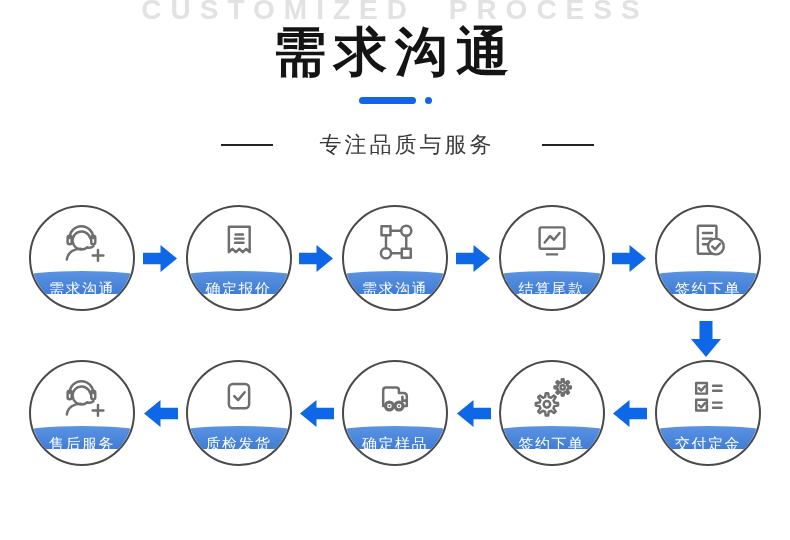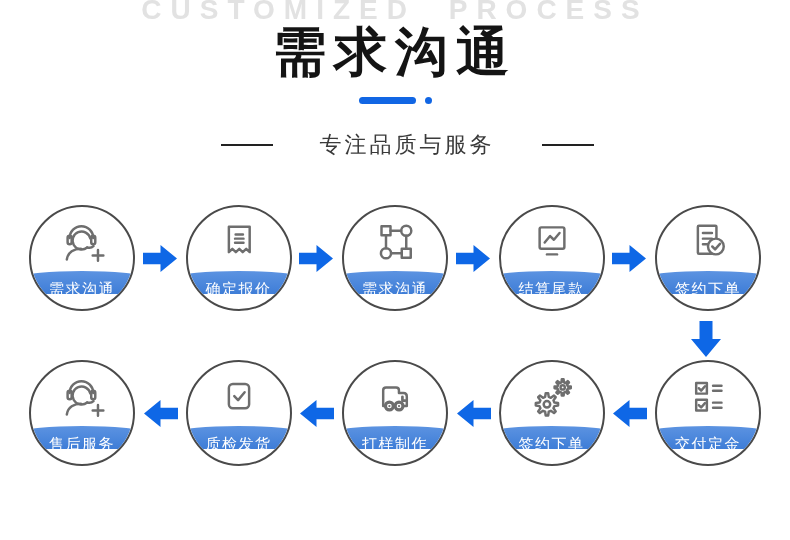--- a/index.html
+++ b/index.html
@@ -214,21 +214,21 @@
       <span class="icon">
           <svg viewBox="0 0 48 48" stroke-width="3.4">
    <path d="M13.5 32 V18 Q13.5 15.5 16 15.5 H25 Q27.5 15.5 27.5 18 V20.5 H31.5 Q34.5 20.5 34.5 23.5 V32 Z"></path>
    <path d="M30.6 23.8 v3.4 h2.6" stroke-width="2.4"></path>
    <circle cx="19" cy="32" r="3.5" fill="#fff" stroke-width="2.8"></circle>
    <circle cx="27.6" cy="32" r="3.5" fill="#fff" stroke-width="2.8"></circle>
    <circle cx="19" cy="32" r="1" fill="#6e6e6e" stroke="none"></circle>
    <circle cx="27.6" cy="32" r="1" fill="#6e6e6e" stroke="none"></circle>
           </svg>
         </span>
-      <div class="banner">打样制作</div>
+      <div class="banner">确定样品</div>
     </div>
   </div>
     <span class="arrow">
       <svg viewBox="0 0 35 29" width="35" height="29">
         <path d="M35 8.7 H17.5 V1 L1 14.5 L17.5 28 V20.3 H35 Z"></path>
       </svg>
     </span>
     <div class="step">
     <div class="circle">
       <span class="icon">

